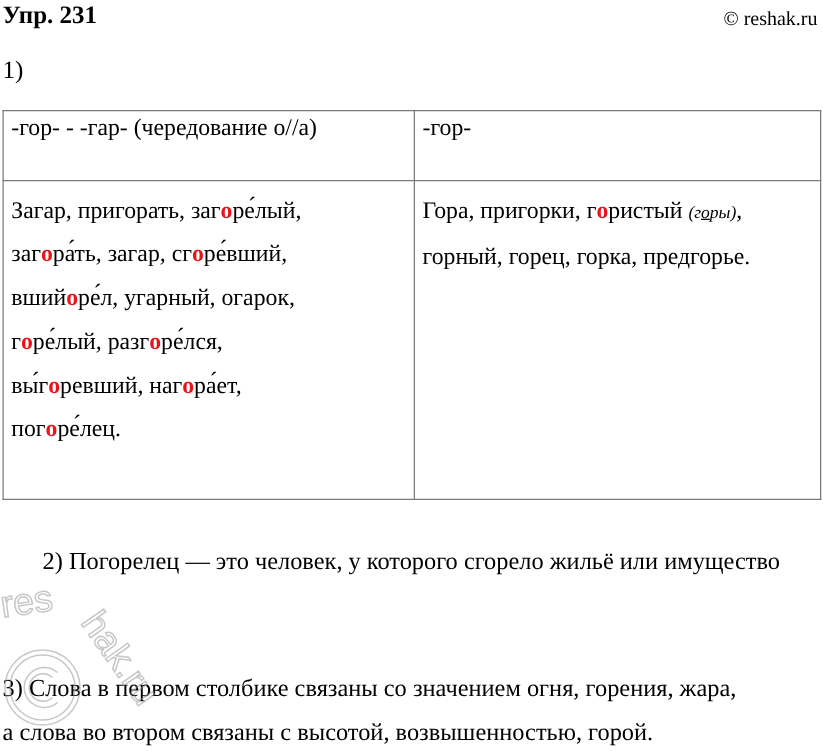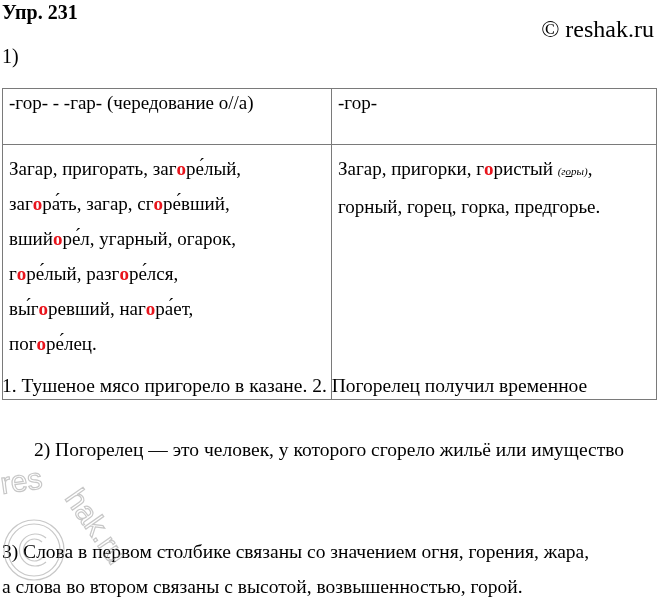--- a/index.html
+++ b/index.html
@@ -19,22 +19,22 @@
       position: absolute;
       left: 2px;
       top: 0px;
       font-size: 20px;
       font-weight: bold;
       line-height: 24px;
     }
     .copyright {
       position: absolute;
       right: 4px;
-      top: 17px;
-      font-size: 24px;
+      top: 4px;
+      font-size: 16px;
       line-height: 24px;
       margin-left: 33px;
     }
     .part-label {
       position: absolute;
       left: 2px;
       top: 44px;
       font-size: 20px;
       line-height: 24px;
     }
@@ -62,21 +62,21 @@
       line-height: 35px;
       font-family: Liberation Serif, serif;
     }
     .col-left { width: 316px; }
     .hl {
       color: #e8141c;
       font-weight: bold;
     }
     .note {
       font-style: italic;
-      font-size: 11px;
+      font-size: 14px;
     }
     .note u { text-decoration: underline; }
     .para {
       position: absolute;
       left: 2px;
       right: 2px;
       font-size: 19.5px;
       line-height: 35px;
       white-space: nowrap;
     }
@@ -113,29 +113,28 @@
       <div id="left-lines">
             <div><span>Загар, пригорать, заг</span><span class="hl">о</span><span>ре́лый,</span></div>
             <div><span>заг</span><span class="hl">о</span><span>ра́ть, загар, сг</span><span class="hl">о</span><span>ре́вший,</span></div>
             <div><span>вший</span><span class="hl">о</span><span>ре́л, угарный, огарок,</span></div>
             <div><span>г</span><span class="hl">о</span><span>ре́лый, разг</span><span class="hl">о</span><span>ре́лся,</span></div>
             <div><span>вы́г</span><span class="hl">о</span><span>ревший, наг</span><span class="hl">о</span><span>ра́ет,</span></div>
             <div><span>пог</span><span class="hl">о</span><span>ре́лец.</span></div>
           </div>
     </td>
     <td>
-      <div><span>Загар, пригорки, г</span><span class="hl">о</span><span>ристый </span><span class="note"><span>(г</span><u>о</u><span>ры)</span></span><span>,</span></div>
+      <div><span>Гора, пригорки, г</span><span class="hl">о</span><span>ристый </span><span class="note"><span>(г</span><u>о</u><span>ры)</span></span><span>,</span></div>
       <div>горный, горец, горка, предгорье.</div>
     </td>
   </tr>
 </tbody>
   </table>
 
 <div class="para para-1">
-  <span class="para-line">1. Тушеное мясо пригорело в казане. 2. Погорелец получил временное</span>
 </div>
 
 <div class="para para-2">
   <span class="para-line">2) Погорелец — это человек, у которого сгорело жильё или имущество</span>
 </div>
 
 <div class="para para-3">
   <span class="para-line">3) Слова в первом столбике связаны со значением огня, горения, жара,</span>
   <span class="para-line">а слова во втором связаны с высотой, возвышенностью, горой.</span>
 </div>

